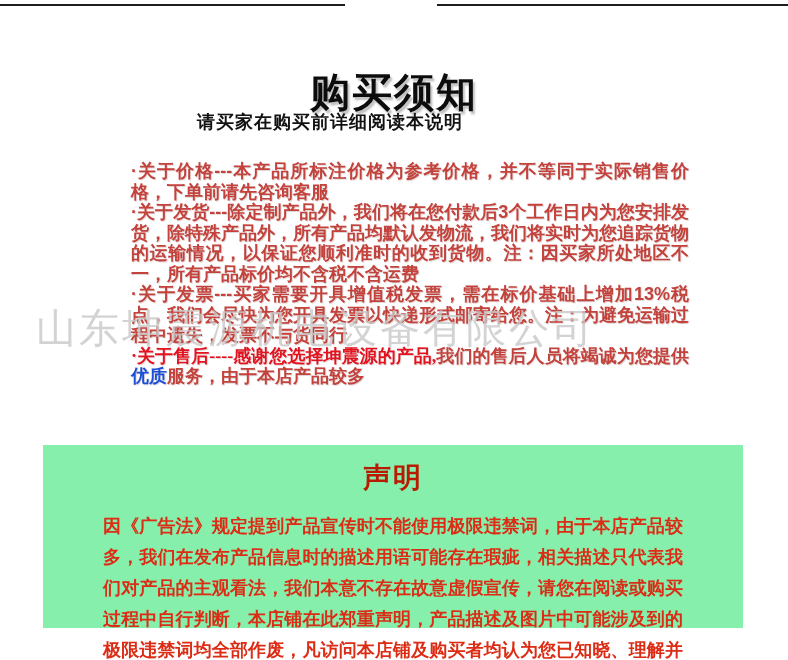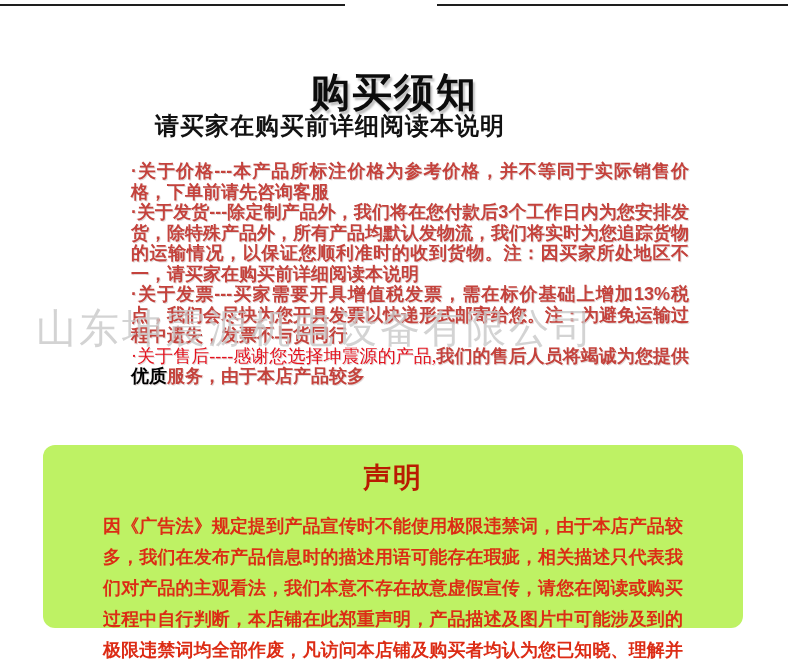--- a/index.html
+++ b/index.html
@@ -12,44 +12,44 @@
   .topline.left{left:0;width:345px;}
   .topline.right{left:437px;width:351px;}
 
   .page-title{
     position:absolute;top:38px;left:0;width:788px;text-align:center;
     font-size:40px;font-weight:bold;color:#0c0c0c;letter-spacing:2px;
     text-shadow:2px 3px 2px rgba(140,140,140,0.55);
   }
   .page-subtitle{
     position:absolute;top:110px;left:0;width:660px;text-align:center;
-    font-size:24px;font-weight:600;color:#121212;letter-spacing:1px;
+    font-size:18px;font-weight:600;color:#121212;letter-spacing:1px;
   }
 
   .notice-block{
     position:absolute;left:131px;top:161px;width:558px;z-index:2;
     font-size:18px;font-weight:bold;color:#c4423c;line-height:20.5px;
     text-align:justify;text-shadow:1px 1px 0 rgba(170,150,150,0.35);
   }
   .notice-block p{margin:0;padding:0;}
   .run-highlight{
     color:#e3121e;font-family:"Liberation Serif","DejaVu Serif",serif;
-    font-weight:normal;
+    font-weight:bold;
   }
-  .run-accent{color:#000000;}
+  .run-accent{color:#1d4ed8;}
 
   .watermark{
     position:absolute;left:36px;top:308px;width:720px;z-index:3;
     font-size:40px;line-height:1;letter-spacing:3px;white-space:nowrap;
     color:#c9c9c9;opacity:0.8;font-weight:normal;pointer-events:none;
   }
 
   .statement-box{
     position:absolute;left:43px;top:445px;width:700px;height:183px;
-    background:#bef264;z-index:1;border-radius:12px;
+    background:#86efac;z-index:1;
   }
   .statement-title{
     margin:14px 0 0 0;text-align:center;
     font-size:28px;font-weight:bold;color:#b91b02;letter-spacing:2px;
   }
   .statement-body{
     margin:14px 60px 0 60px;
     font-size:18px;font-weight:bold;color:#dc2c15;
     line-height:31px;text-align:justify;
   }
@@ -61,21 +61,21 @@
 
   <div class="topline left"></div>
   <div class="topline right"></div>
 
   <h1 class="page-title">购买须知</h1>
 
   <div class="page-subtitle">请买家在购买前详细阅读本说明</div>
 
   <div class="notice-block">
     <p>·关于价格---本产品所标注价格为参考价格，并不等同于实际销售价格，下单前请先咨询客服</p>
-    <p>·关于发货---除定制产品外，我们将在您付款后3个工作日内为您安排发货，除特殊产品外，所有产品均默认发物流，我们将实时为您追踪货物的运输情况，以保证您顺利准时的收到货物。注：因买家所处地区不一，请买家在购买前详细阅读本说明</p>
+    <p>·关于发货---除定制产品外，我们将在您付款后3个工作日内为您安排发货，除特殊产品外，所有产品均默认发物流，我们将实时为您追踪货物的运输情况，以保证您顺利准时的收到货物。注：因买家所处地区不一，所有产品标价均不含税不含运费</p>
     <p>·关于发票---买家需要开具增值税发票，需在标价基础上增加13%税点，我们会尽快为您开具发票以快递形式邮寄给您。注：为避免运输过程中遗失，发票不与货同行</p>
     <p><span class="run-highlight">·关于售后----感谢您选择坤震源的产品,</span><span>我们的售后人员将竭诚为您提供</span><span class="run-accent">优质</span><span>服务，由于本店产品较多</span></p>
   </div>
 
   <div class="watermark">山东坤震源机电设备有限公司</div>
 
   <div class="statement-box">
     <div class="statement-title">声明</div>
     <div class="statement-body">因《广告法》规定提到产品宣传时不能使用极限违禁词，由于本店产品较多，我们在发布产品信息时的描述用语可能存在瑕疵，相关描述只代表我们对产品的主观看法，我们本意不存在故意虚假宣传，请您在阅读或购买过程中自行判断，本店铺在此郑重声明，产品描述及图片中可能涉及到的极限违禁词均全部作废，凡访问本店铺及购买者均认为您已知晓、理解并已同意此声明。</div>
   </div>

